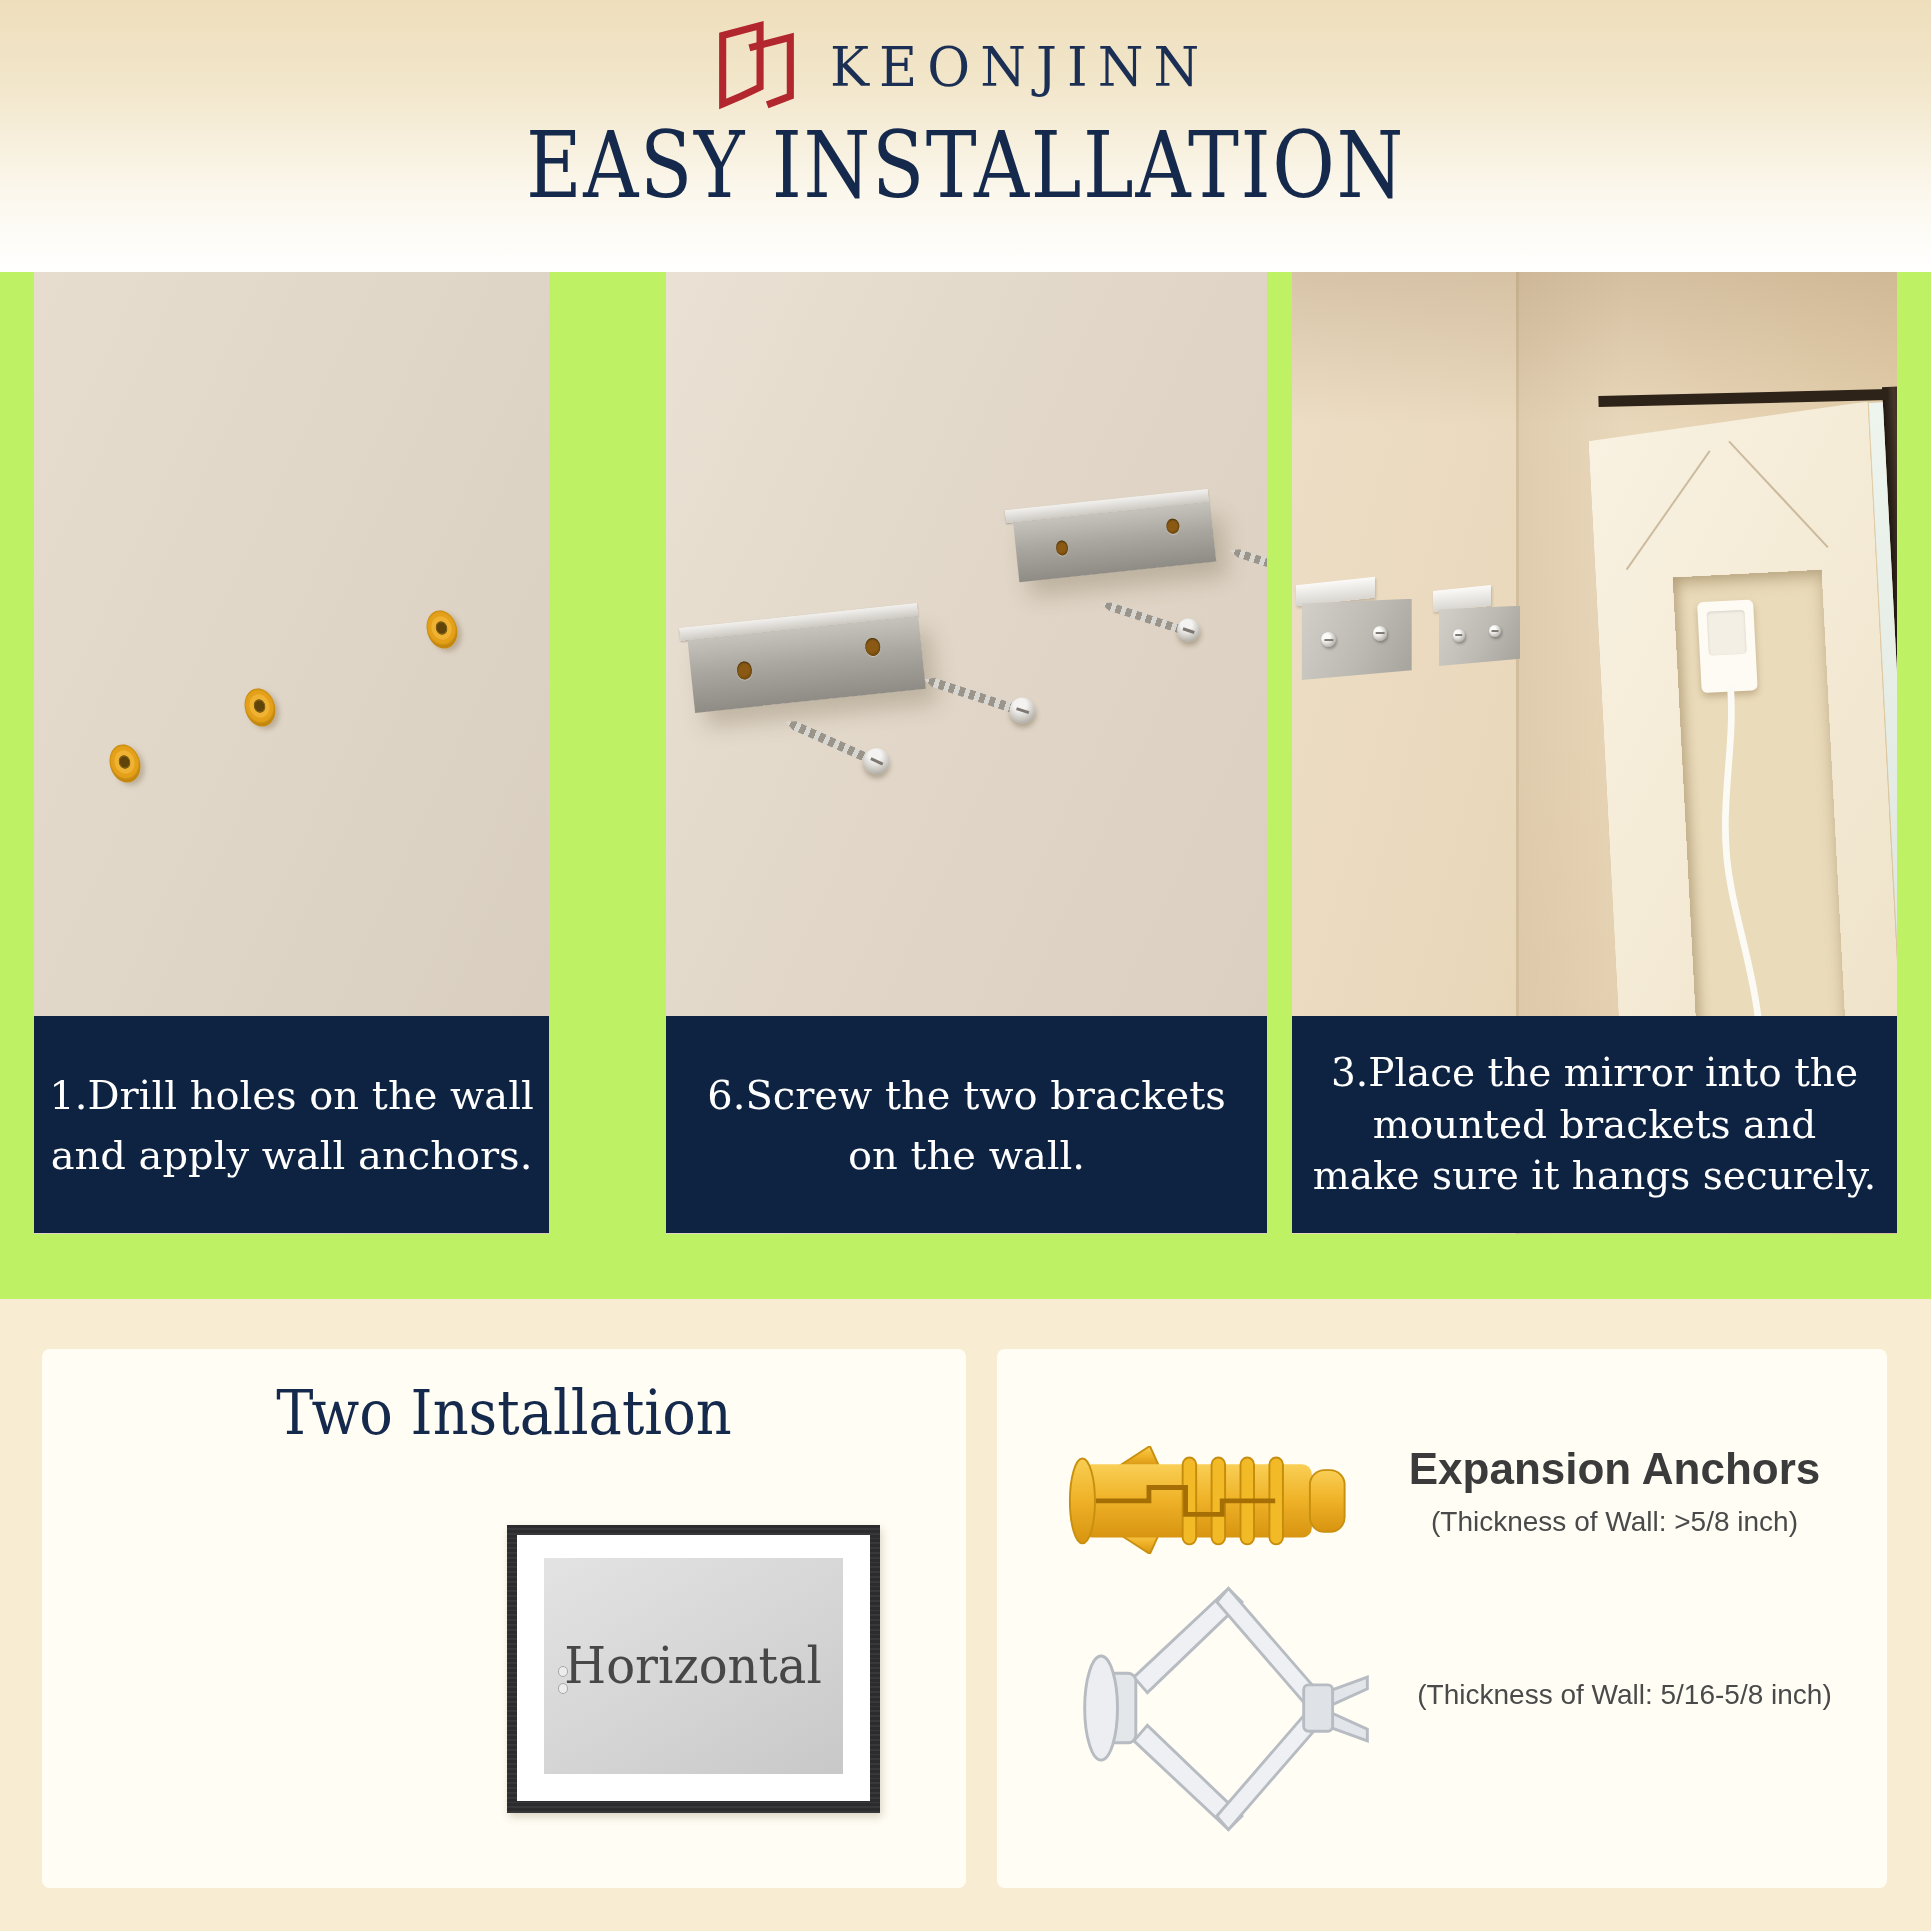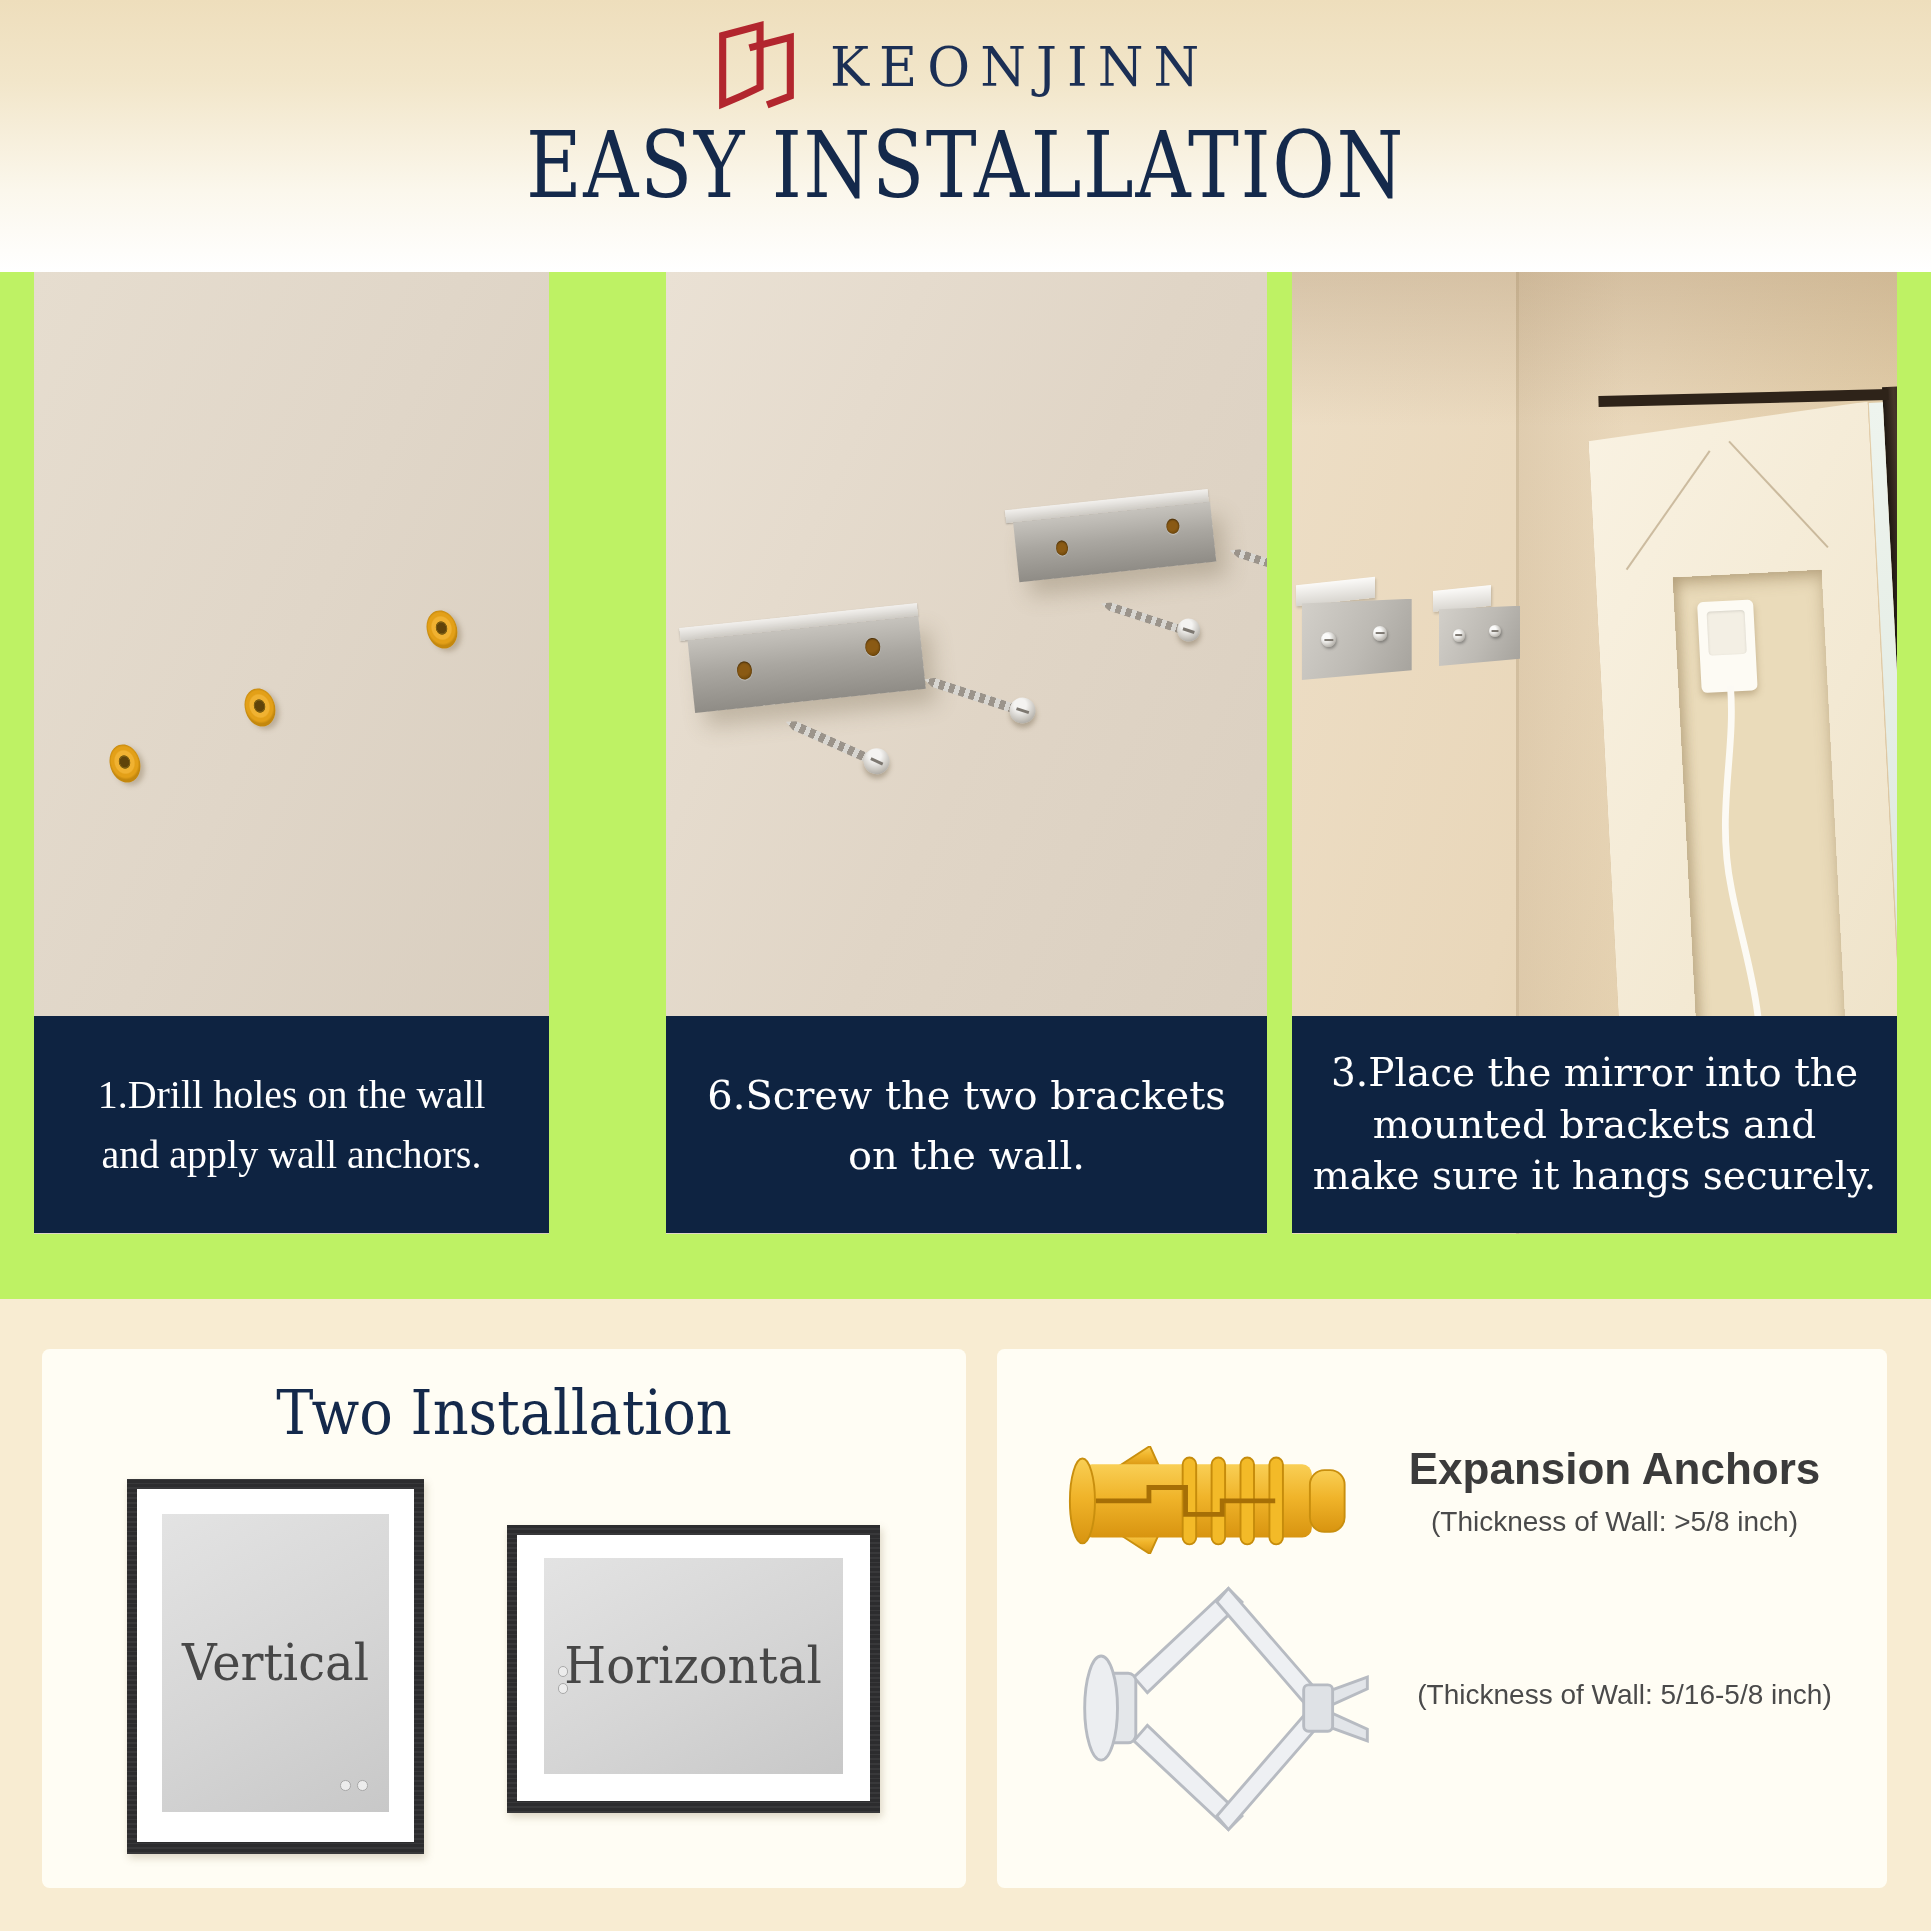--- a/index.html
+++ b/index.html
@@ -10,21 +10,21 @@
           background:linear-gradient(180deg,#eedebc 0%,#f2e6ca 30%,#fbf7ec 70%,#ffffff 100%);}
   .logo-row{position:absolute;left:0;top:17.4px;width:1931px;height:100px;
             display:flex;align-items:center;justify-content:center;gap:19.3px;}
   .brand-name{font-size:55px;color:#1b2f55;letter-spacing:10.6px;
               transform:scaleX(.95);white-space:nowrap;}
   .main-title{position:absolute;left:0;top:112px;width:1931px;text-align:center;
               font-size:92px;color:#14294b;letter-spacing:1.9px;}
   .main-title span{display:inline-block;transform:scaleX(.83);}
   
   .panel{position:absolute;top:272px;height:962px;overflow:hidden;background:#ddd3c5;}
-  #panel1{left:34px;width:515px;font-family:Liberation Serif, serif;}
+  #panel1{left:34px;width:515px;}
   #panel2{left:666px;width:601px;}
   #panel3{left:1292px;width:605px;}
   .photo{position:absolute;left:0;top:0;right:0;height:962px;}
   #panel1 .photo{background:linear-gradient(115deg,#e6ddcf 0%,#e0d6c8 45%,#d7ccbd 100%);}
   #panel2 .photo{background:linear-gradient(115deg,#eae1d4 0%,#e0d5c6 50%,#d9cebf 100%);}
   #panel3 .photo{background:linear-gradient(105deg,#eddec6 0%,#e9d7ba 45%,#e2cda9 75%,#d9c19b 100%);}
   .caption{position:absolute;left:0;right:0;top:744px;height:217px;background:#0e2341;
            z-index:5;display:flex;align-items:center;justify-content:center;text-align:center;
            color:#fff;white-space:pre-line;}
   .cap-2line{font-size:40px;line-height:1.5;}
@@ -216,30 +216,20 @@
     <div class="caption cap-3line">3.Place the mirror into the
 mounted brackets and
 make sure it hangs securely.</div>
   </div>
 
   <div class="bottom">
 
     <div class="card" id="card-left">
       <div class="ti-title"><span>Two Installation</span></div>
 
-      <div class="mirror" id="mirrorV">
-        <div class="led"></div>
-        <div class="face">
-          <div class="mirror-label">Vertical</div>
-          <div class="dots-h">
-              <div class="dot"></div>
-              <div class="dot"></div>
-            </div>
-        </div>
-      </div>
 
       <div class="mirror" id="mirrorH">
         <div class="led"></div>
         <div class="face">
           <div class="mirror-label">Horizontal</div>
           <div class="dots-v">
               <div class="dot"></div>
               <div class="dot"></div>
             </div>
         </div>

